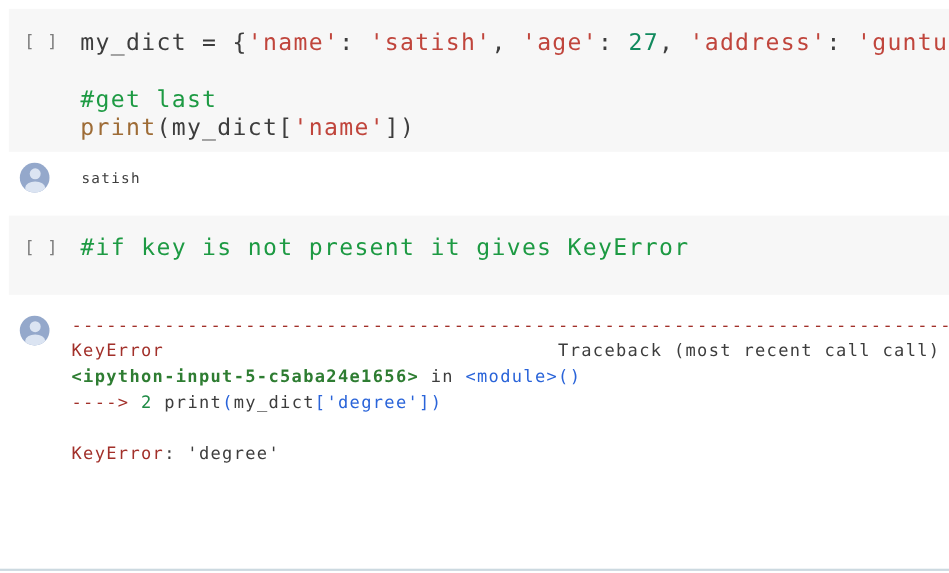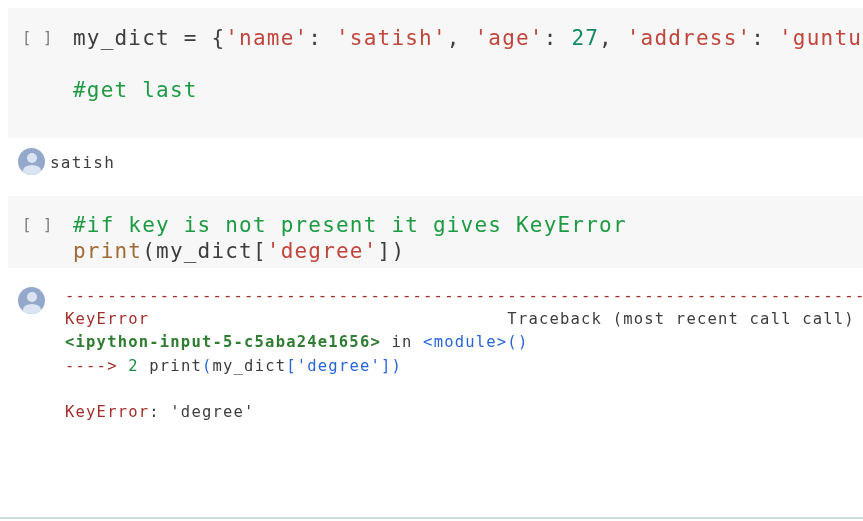--- a/index.html
+++ b/index.html
@@ -59,22 +59,22 @@
   }
   .avatar-body {
     position: absolute;
     left: 4.5px; top: 16.5px;
     width: 18px; height: 11px;
     border-radius: 50% 50% 0 0;
     background: var(--c-avatarfg);
   }
   .output-text {
     position: absolute;
-    left: 50px; top: 11px;
-    font-size: 16px;
+    left: 74px; top: 11px;
+    font-size: 13px;
     letter-spacing: 1.2px;
     line-height: 23px;
     color: var(--c-default);
   }
   .traceback {
     position: absolute;
     left: 65px; right: 0; top: 5px;
     overflow: hidden;
   }
   .traceback .code-line { line-height: 23.2px; font-size: 15.5px; }
@@ -99,36 +99,36 @@
 <body>
 
 <div class="page">
 
   <div class="code-cell cell-1">
     <div class="cell-gutter">[ ]</div>
     <div class="code-area">
         <div class="code-line"><span class="tok-d">my_dict = {</span><span class="tok-s">'name'</span><span class="tok-d">: </span><span class="tok-s">'satish'</span><span class="tok-d">, </span><span class="tok-s">'age'</span><span class="tok-d">: </span><span class="tok-n">27</span><span class="tok-d">, </span><span class="tok-s">'address'</span><span class="tok-d">: </span><span class="tok-s">'guntur'</span><span class="tok-d">}</span></div>
         <div class="code-line">&nbsp;</div>
         <div class="code-line"><span class="tok-c">#get last</span></div>
+        <div class="code-line"><span class="tok-f">print</span><span class="tok-d">(my_dict[</span><span class="tok-s">'name'</span><span class="tok-d">])</span></div>
       </div>
   </div>
 
   <div class="output-block out-1">
     <div class="avatar">
       <span class="avatar-head"></span>
       <span class="avatar-body"></span>
     </div>
     <div class="output-text">satish</div>
   </div>
 
   <div class="code-cell cell-2">
     <div class="cell-gutter">[ ]</div>
     <div class="code-area">
         <div class="code-line"><span class="tok-c">#if key is not present it gives KeyError</span></div>
-        <div class="code-line"><span class="tok-f">print</span><span class="tok-d">(my_dict[</span><span class="tok-s">'degree'</span><span class="tok-d">])</span></div>
       </div>
   </div>
 
   <div class="output-block out-2">
     <div class="avatar">
       <span class="avatar-head"></span>
       <span class="avatar-body"></span>
     </div>
     <div class="traceback">
         <div class="code-line"><span class="tok-r">----------------------------------------------------------------------------</span></div>

